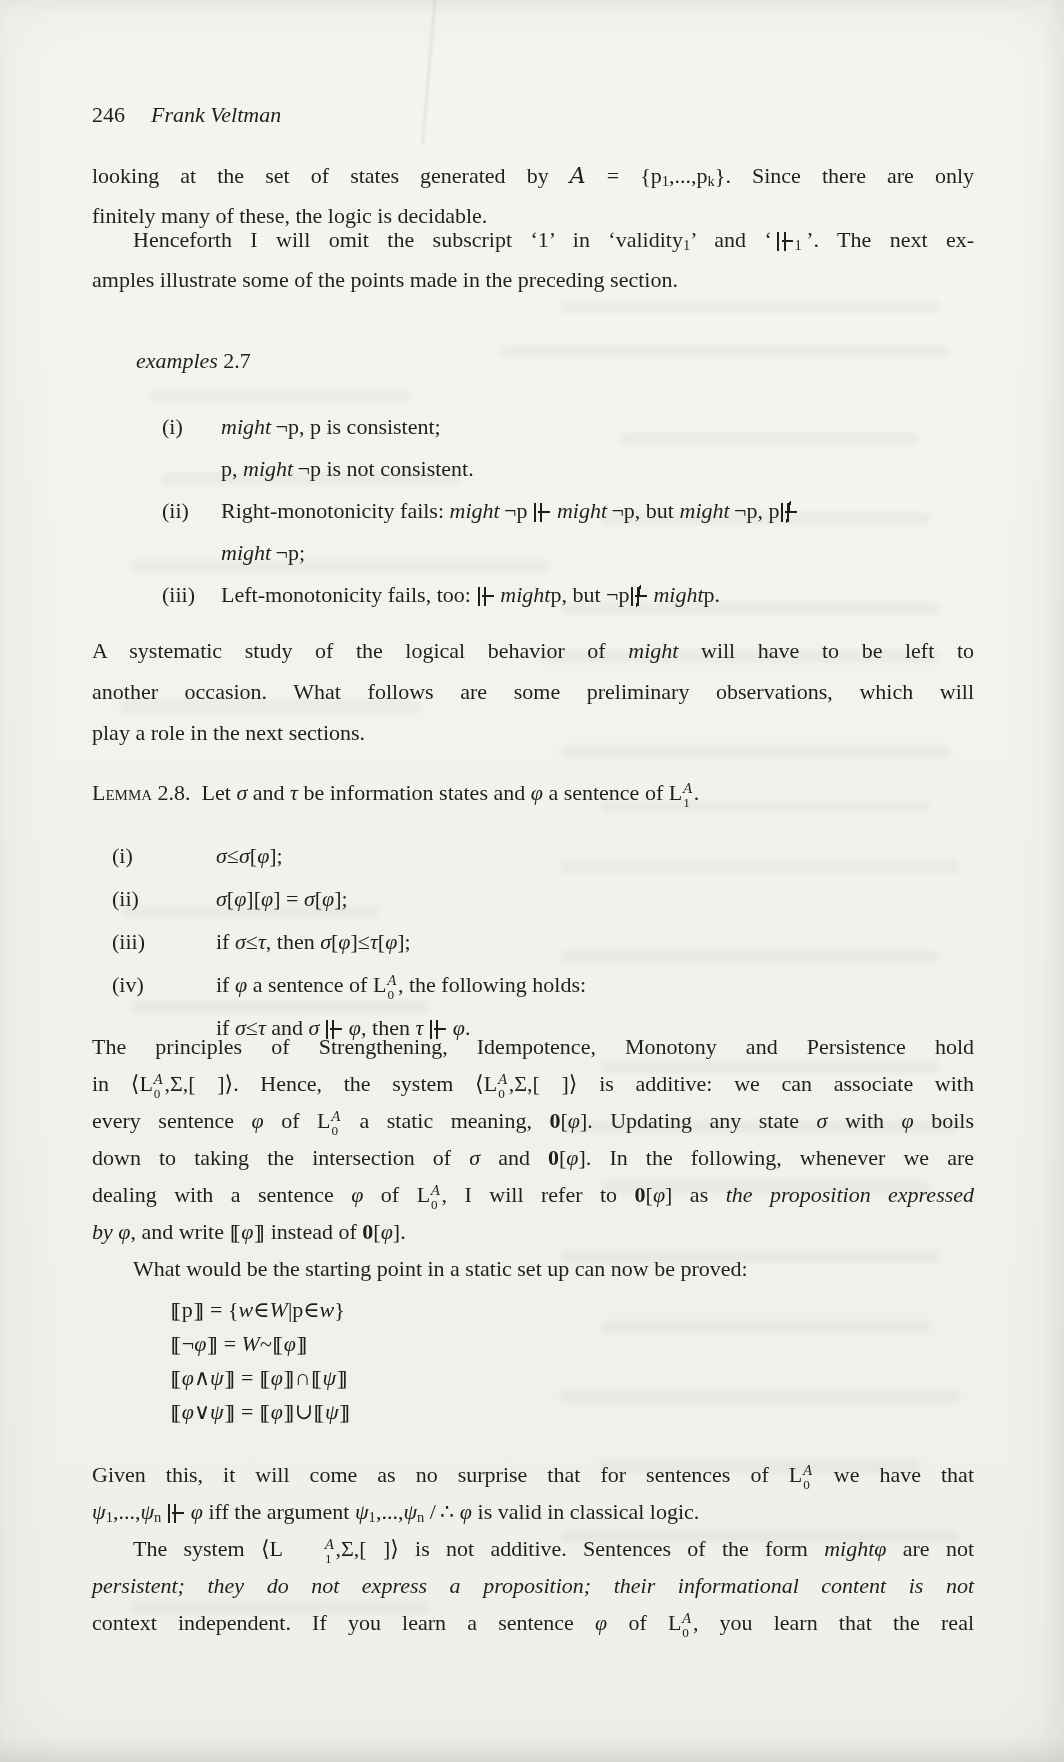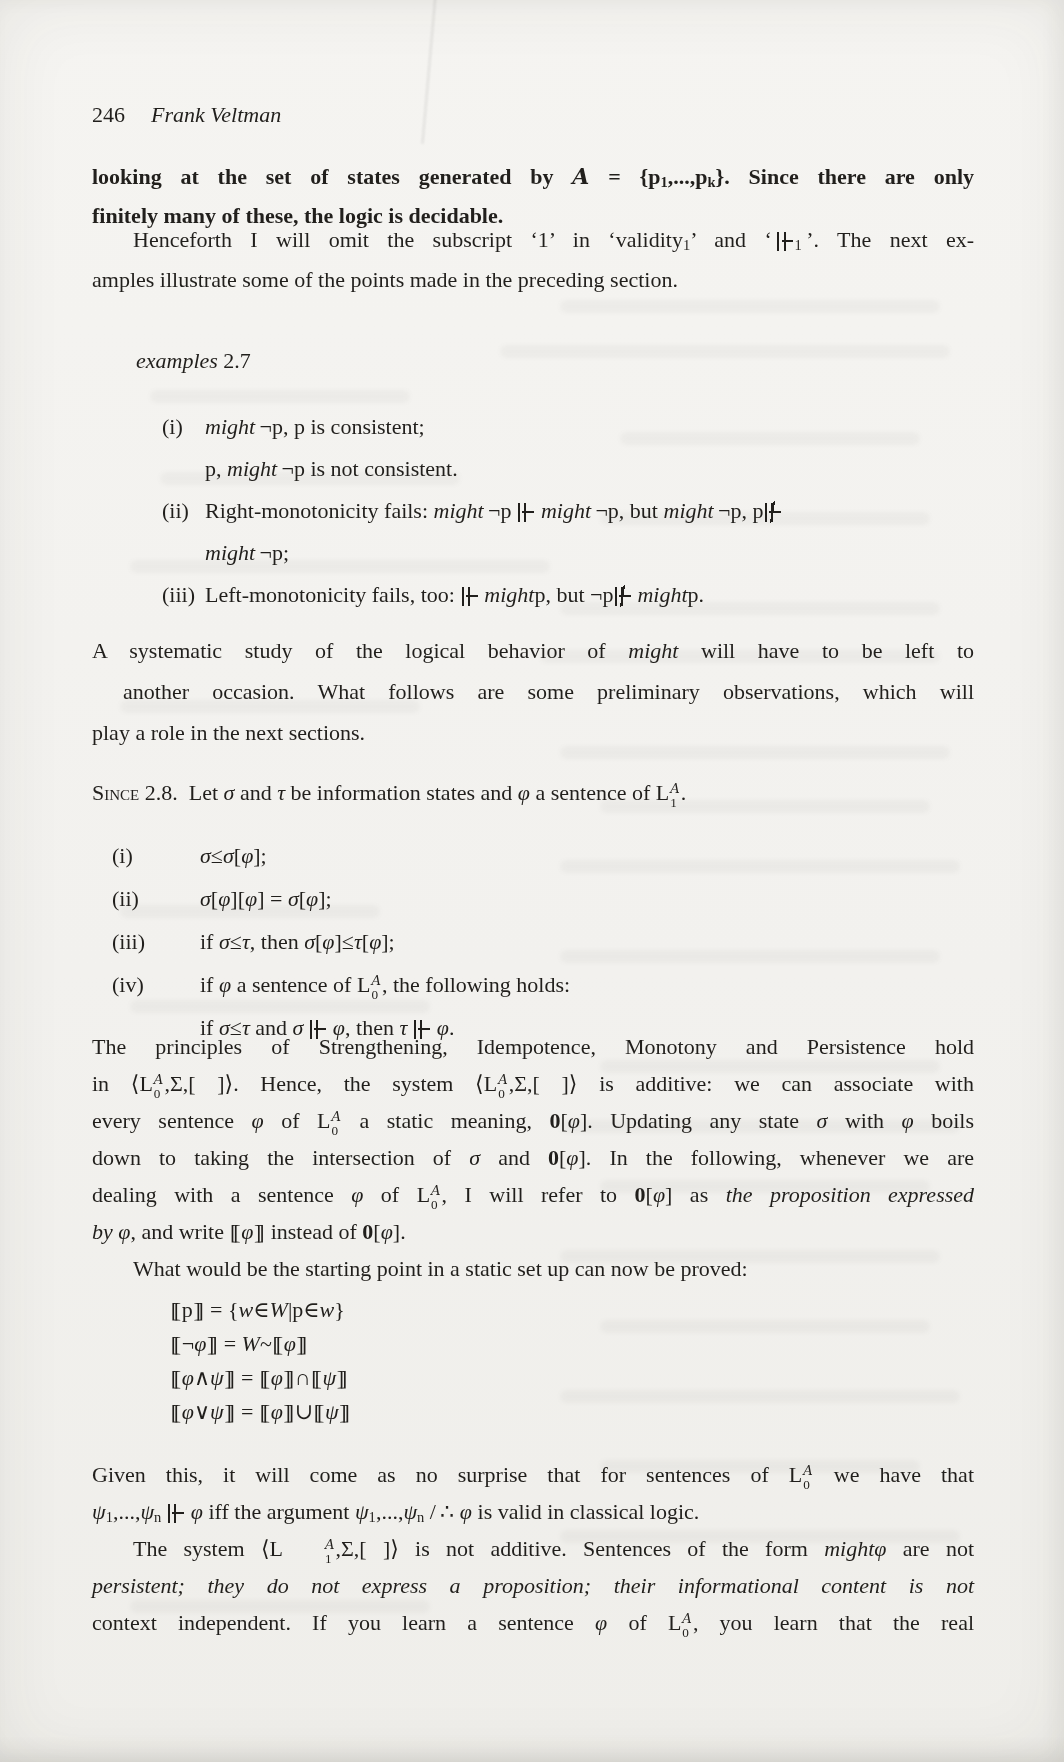--- a/index.html
+++ b/index.html
@@ -11,21 +11,21 @@
     font-family:"Liberation Serif","DejaVu Serif","DejaVu Sans",serif;
     font-size:22px;
   }
   #content { position:absolute; left:92px; top:0; width:882px; z-index:2; }
   .block { position:absolute; left:0; width:100%; }
   .line { white-space:normal; }
   .j { text-align:justify; text-align-last:justify; }
   .ind { text-indent:41px; }
   .lrow { display:flex; }
   .lrow .lab { flex:0 0 auto; }
-  .lrow .con { flex:1 1 auto; }
+  .lrow .con { flex:1 1 auto;margin-left:16px; }
   .i  { font-style:italic; }
   .gi { font-style:italic; }
   .b  { font-weight:bold; }
   .sc { font-variant:small-caps; }
   .scrA { font-style:italic; font-family:"DejaVu Serif","Liberation Serif",serif; }
   .au { margin-left:26px; }
   .sub { font-size:66%; vertical-align:-0.24em; }
   .m { font-family:"Liberation Serif","DejaVu Serif","DejaVu Sans",serif; }
   
   .Lstack { display:inline-block; vertical-align:-0.5em; font-size:60%; line-height:1.02; text-align:left; margin-left:1px; margin-right:1px; }
@@ -51,21 +51,21 @@
 </style>
 </head>
 <body>
 
 <div id="page">
   <div class="crease"></div>
   <div id="content">
       <div class="block" style="top: 98px;">
         <div class="line" style="height: 34px; line-height: 34px;"><span class="pageno">246</span><span class="i au">Frank Veltman</span></div>
       </div>
-      <div class="block" style="top: 156px; font-weight: bold;">
+      <div class="block" style="top: 156px;">
         <div class="line j" style="height: 40px; line-height: 40px;">looking at the set of states generated by <span class="scrA">A</span> = {p<span class="sub">1</span>,...,p<span class="sub">k</span>}. Since there are only</div>
         <div class="line" style="height: 40px; line-height: 40px;">finitely many of these, the logic is decidable.</div>
       </div>
       <div class="block" style="top: 220px;">
         <div class="line j ind" style="height: 40px; line-height: 40px;">Henceforth I will omit the subscript ‘1’ in ‘validity<span class="sub">1</span>’ and ‘ <span class="ts"></span><span class="sub">1</span> ’. The next ex-</div>
         <div class="line" style="height: 40px; line-height: 40px;">amples illustrate some of the points made in the preceding section.</div>
       </div>
       <div class="block" style="top: 344px; margin-left: 44px;">
         <div class="line" style="height: 34px; line-height: 34px;"><span class="i">examples</span> 2.7</div>
       </div>
@@ -86,25 +86,25 @@
           <span class="lab" style="width: 113px;"></span>
           <span class="con"><span class="i">might</span> ¬p;</span>
         </div>
         <div class="line lrow" style="height: 42px; line-height: 42px;">
           <span class="lab" style="padding-left: 70px; width: 113px; box-sizing: border-box;">(iii)</span>
           <span class="con">Left-monotonicity fails, too: <span class="ts"></span> <span class="i">might</span>p, but ¬p<span class="ts"><span class="diag"></span></span> <span class="i">might</span>p.</span>
         </div>
       </div>
       <div class="block" style="top: 630px;">
         <div class="line j" style="height: 41px; line-height: 41px;">A systematic study of the logical behavior of <span class="i">might</span> will have to be left to</div>
-        <div class="line j" style="height: 41px; line-height: 41px; margin-left: 31px;">another occasion. What follows are some preliminary observations, which will</div>
+        <div class="line j" style="height: 41px; line-height: 41px;">another occasion. What follows are some preliminary observations, which will</div>
         <div class="line" style="height: 41px; line-height: 41px;">play a role in the next sections.</div>
       </div>
       <div class="block" style="top: 776px;">
-        <div class="line" style="height: 34px; line-height: 34px;"><span class="sc">Since</span> 2.8. Let <span class="gi">σ</span> and <span class="gi">τ</span> be information states and <span class="gi">φ</span> a sentence of <span>L<span class="Lstack"><span class="up">A</span><span class="dn">1</span></span></span>.</div>
+        <div class="line" style="height: 34px; line-height: 34px;"><span class="sc">Lemma</span> 2.8. Let <span class="gi">σ</span> and <span class="gi">τ</span> be information states and <span class="gi">φ</span> a sentence of <span>L<span class="Lstack"><span class="up">A</span><span class="dn">1</span></span></span>.</div>
       </div>
       <div class="block" style="top: 834px;">
         <div class="line lrow" style="height: 43px; line-height: 43px;">
           <span class="lab" style="padding-left: 20px; width: 108px; box-sizing: border-box;">(i)</span>
           <span class="con"><span class="gi">σ</span><span class="m">≤</span><span class="gi">σ</span>[<span class="gi">φ</span>];</span>
         </div>
         <div class="line lrow" style="height: 43px; line-height: 43px;">
           <span class="lab" style="padding-left: 20px; width: 108px; box-sizing: border-box;">(ii)</span>
           <span class="con"><span class="gi">σ</span>[<span class="gi">φ</span>][<span class="gi">φ</span>] = <span class="gi">σ</span>[<span class="gi">φ</span>];</span>
         </div>

